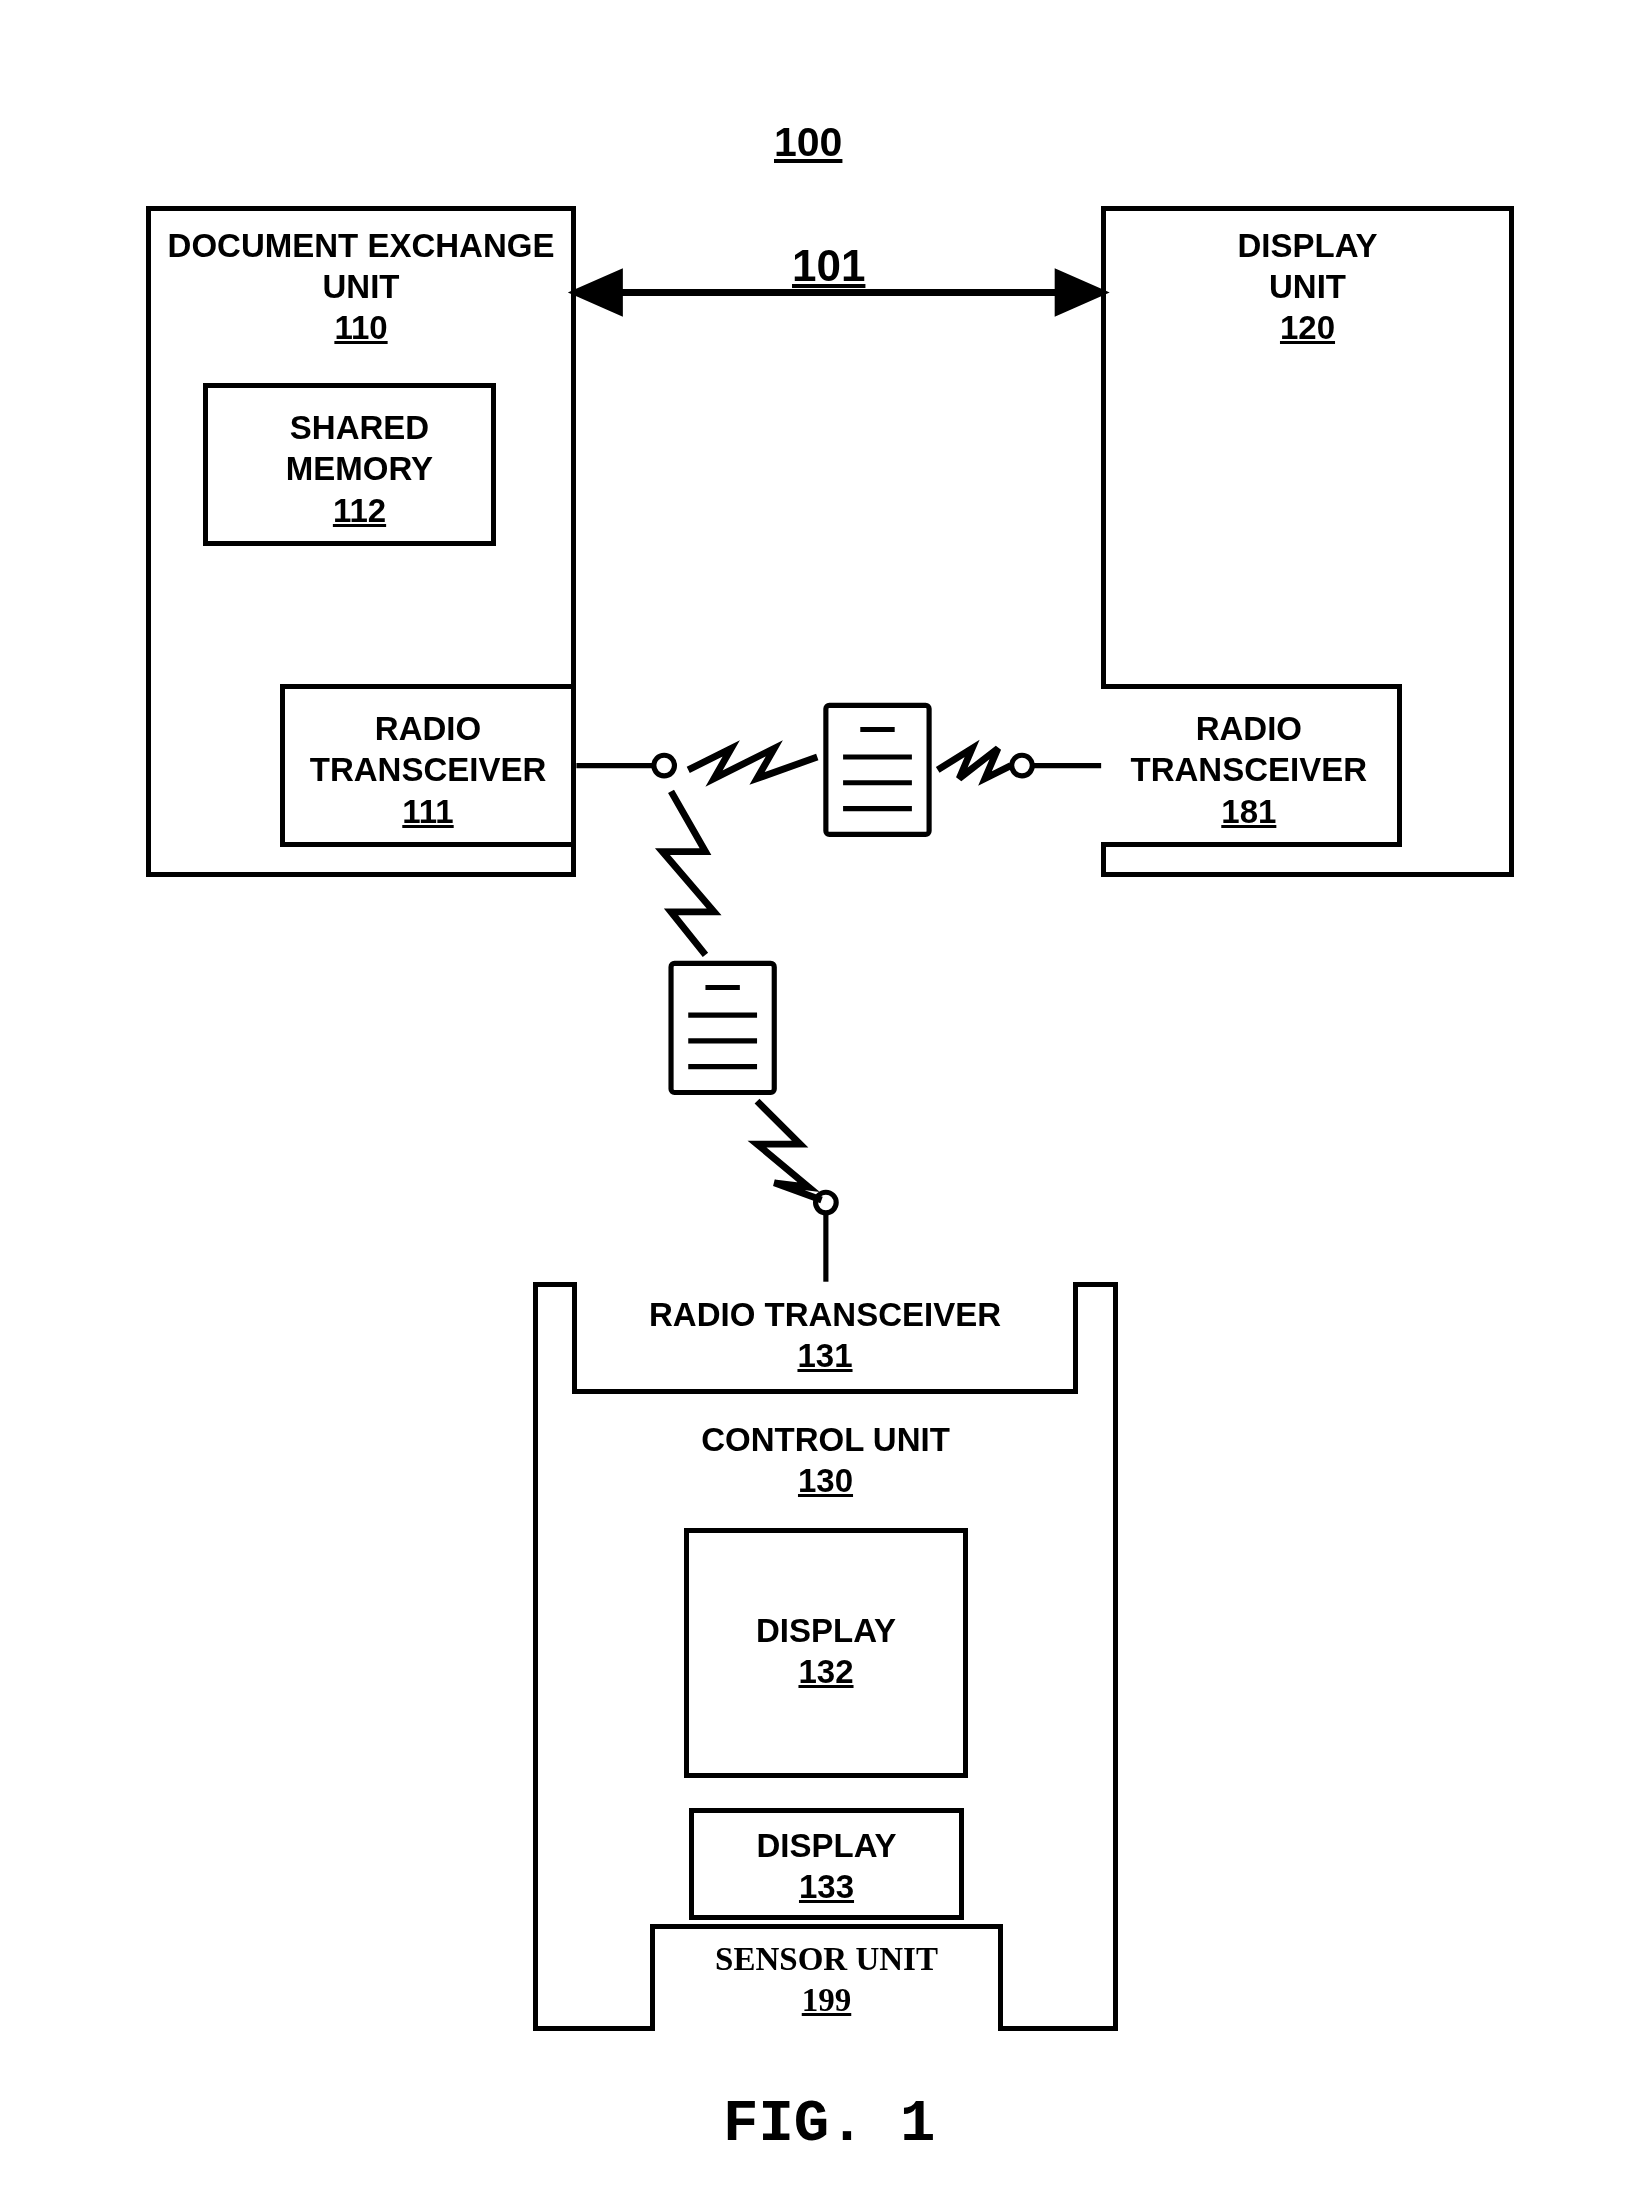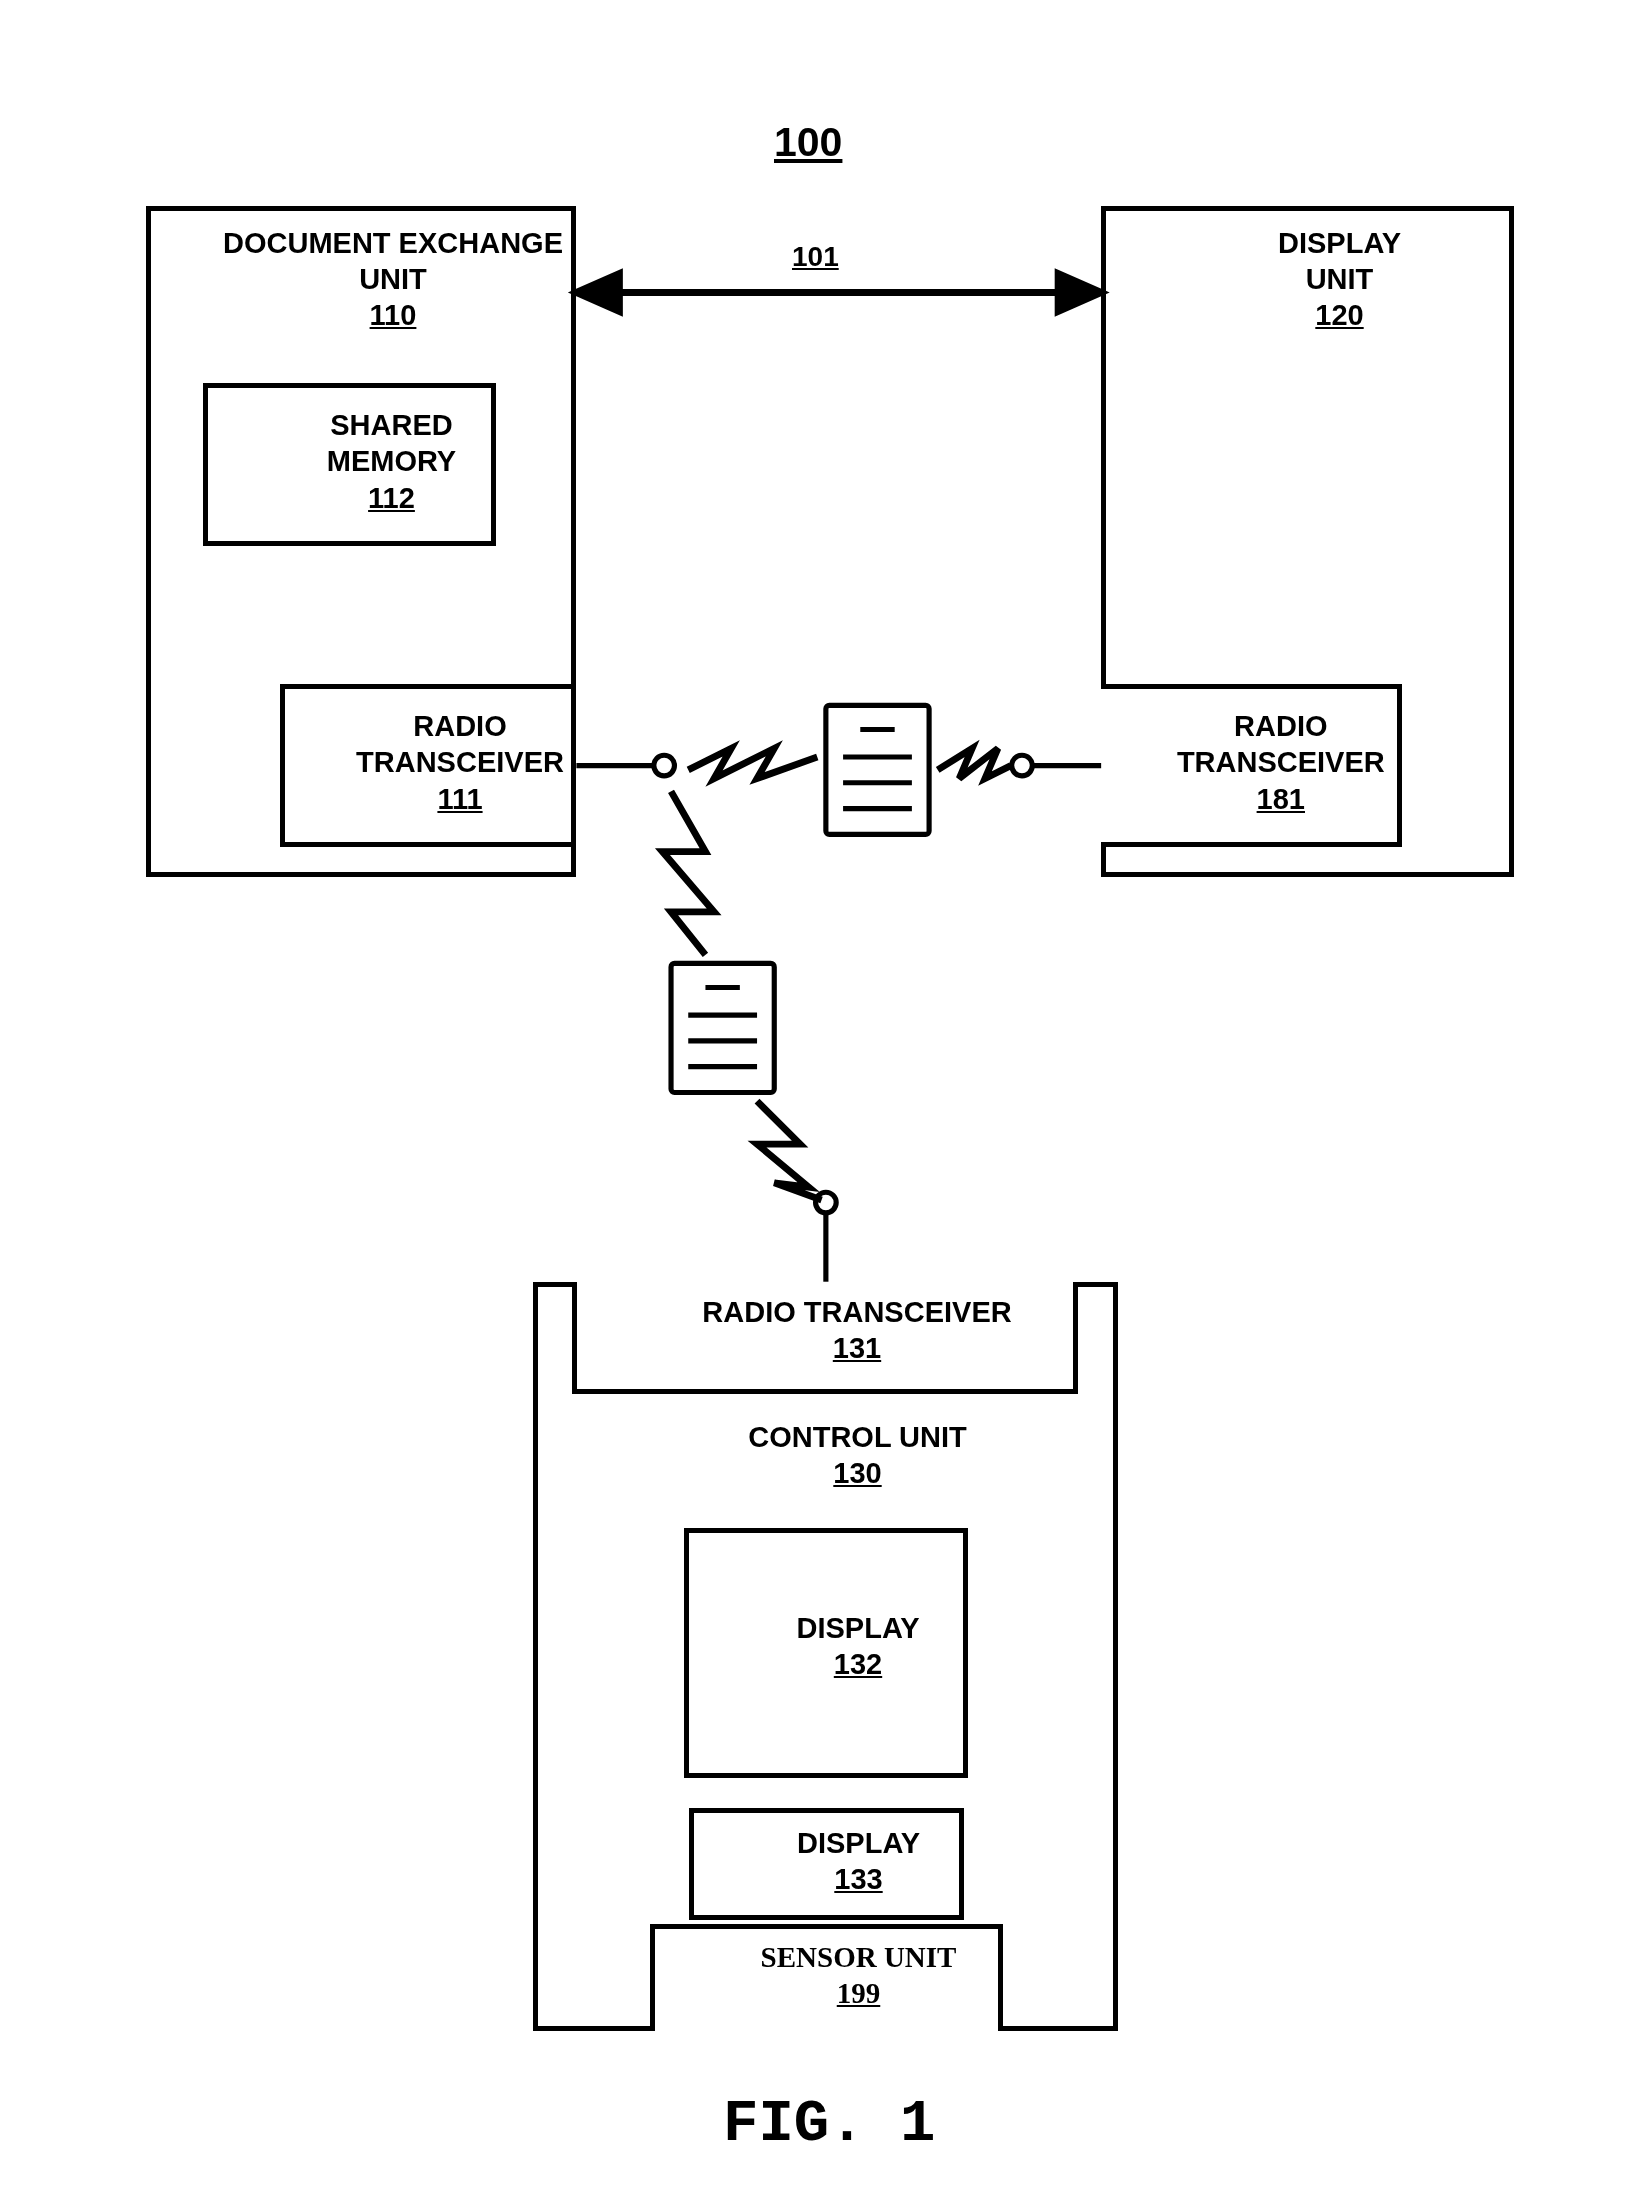--- a/index.html
+++ b/index.html
@@ -20,23 +20,22 @@
     position: absolute;
     border: 5.2px solid #000;
     background: #fff;
     text-align: center;
   }
   .label-block {
     position: absolute;
     width: 100%;
     text-align: center;
     font-weight: bold;
-    font-size: 29px;
+    font-size: 33px;
     line-height: 1.25;
-    margin-left: 32px;
   }
   .ref {
     text-decoration: underline;
     font-weight: bold;
   }
   .title-num {
     position: absolute;
     font-weight: bold;
     font-size: 41px;
     text-decoration: underline;
@@ -54,21 +53,21 @@
     pointer-events: none;
   }
 </style>
 </head>
 <body>
 
 <div class="canvas">
 
   <div class="title-num" style="left: 774px; top: 119px;">100</div>
 
-  <div class="title-num" style="left: 792px; top: 241px; font-size:28px;">101</div>
+  <div class="title-num" style="left: 792px; top: 241px; font-size:44px;">101</div>
 
   <div class="box" style="left:146px; top:206px; width:430px; height:671px;">
     <div class="label-block" style="top:13.8px;">
       <span style="white-space:pre-line;">DOCUMENT EXCHANGE
 UNIT</span><br>
       <span class="ref">110</span>
     </div>
 
     <div class="box" style="left:52px; top:172px; width:293px; height:163px;">
       <div class="label-block" style="top:19px;padding-left:20px;">

